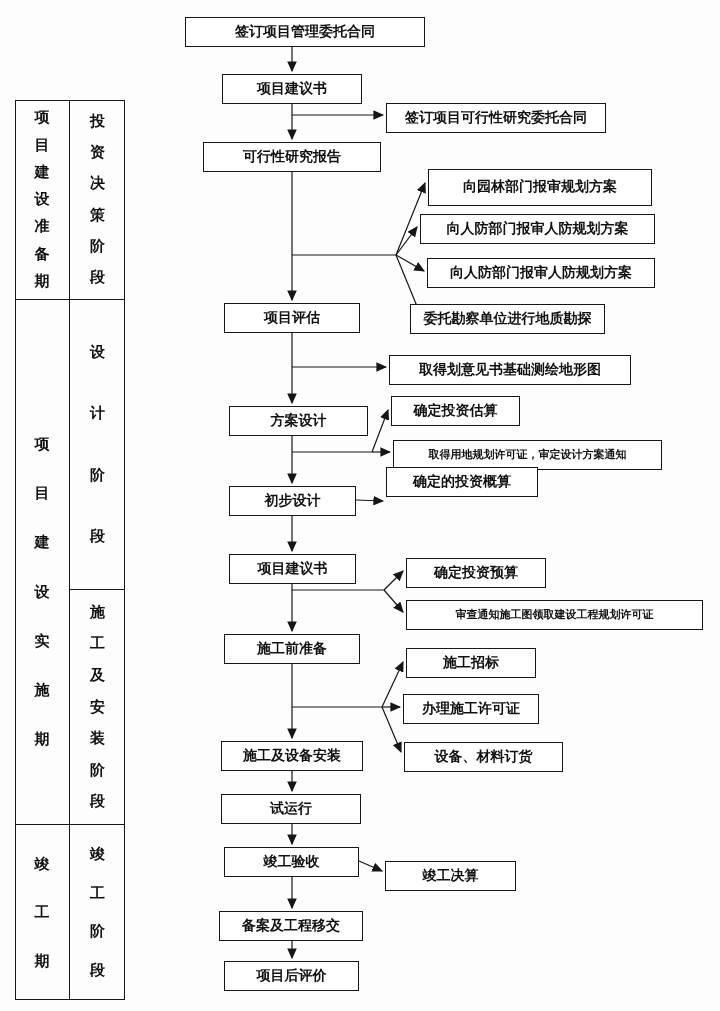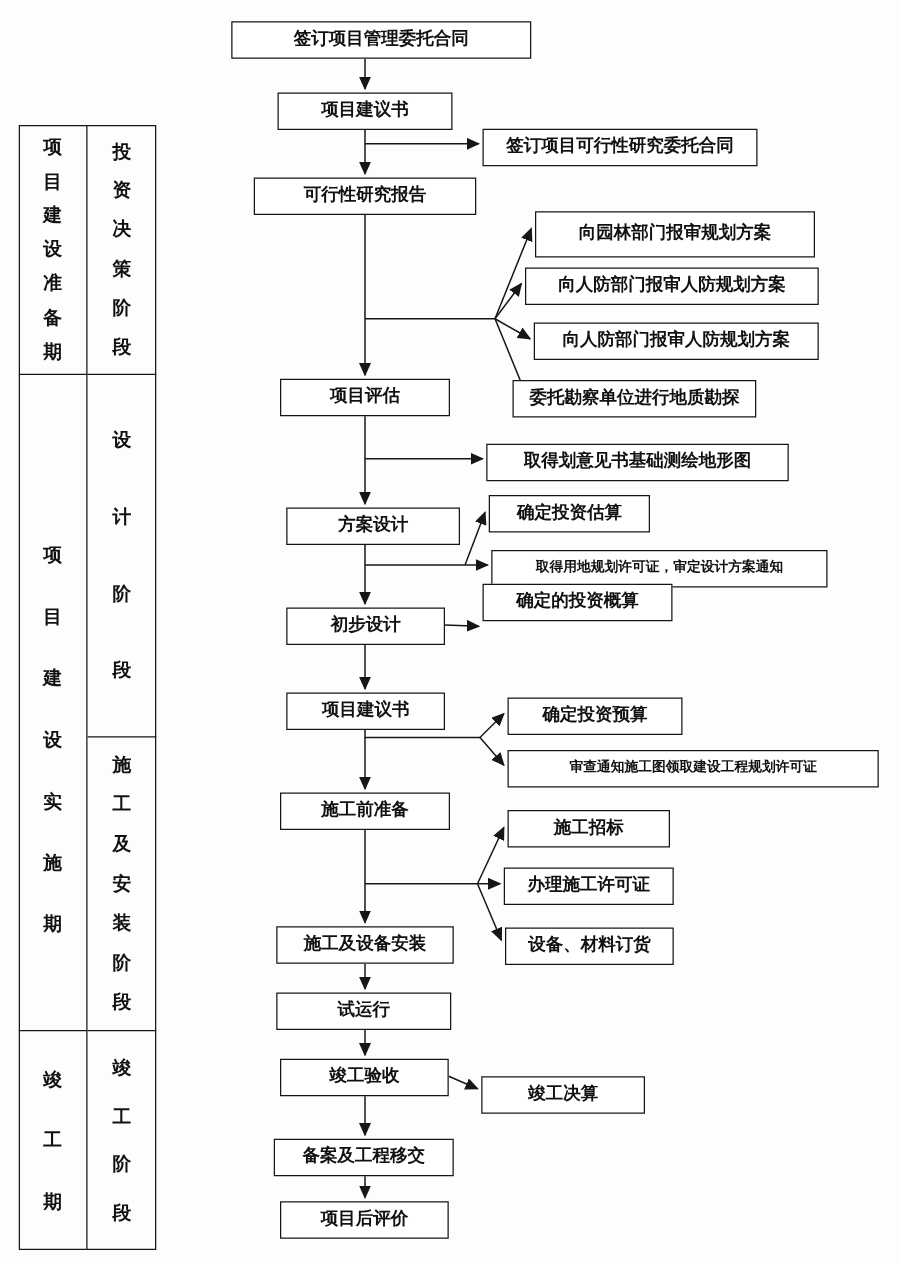--- a/index.html
+++ b/index.html
@@ -159,16 +159,16 @@
   <div class="node" style="left:427px;top:258px;width:228px;height:27px">向人防部门报审人防规划方案</div>
   <div class="node" style="left:410px;top:304px;width:195px;height:27px">委托勘察单位进行地质勘探</div>
   <div class="node" style="left:389px;top:355px;width:242px;height:24px">取得划意见书基础测绘地形图</div>
   <div class="node" style="left:391px;top:396px;width:129px;height:25px">确定投资估算</div>
   <div class="node small" style="left:393px;top:440px;width:269px;height:26px">取得用地规划许可证，审定设计方案通知</div>
   <div class="node" style="left:386px;top:467px;width:152px;height:26px">确定的投资概算</div>
   <div class="node" style="left:406px;top:558px;width:140px;height:25px">确定投资预算</div>
   <div class="node small" style="left:406px;top:600px;width:297px;height:26px">审查通知施工图领取建设工程规划许可证</div>
   <div class="node" style="left:406px;top:648px;width:130px;height:15px">施工招标</div>
   <div class="node" style="left:403px;top:694px;width:136px;height:25px">办理施工许可证</div>
-  <div class="node" style="left:404px;top:742px;width:135px;height:24px">设备、材料订货</div>
+  <div class="node" style="left:404px;top:742px;width:159px;height:24px">设备、材料订货</div>
   <div class="node" style="left:385px;top:861px;width:131px;height:27px">竣工决算</div>
 
 </div>
 
 </body></html>

